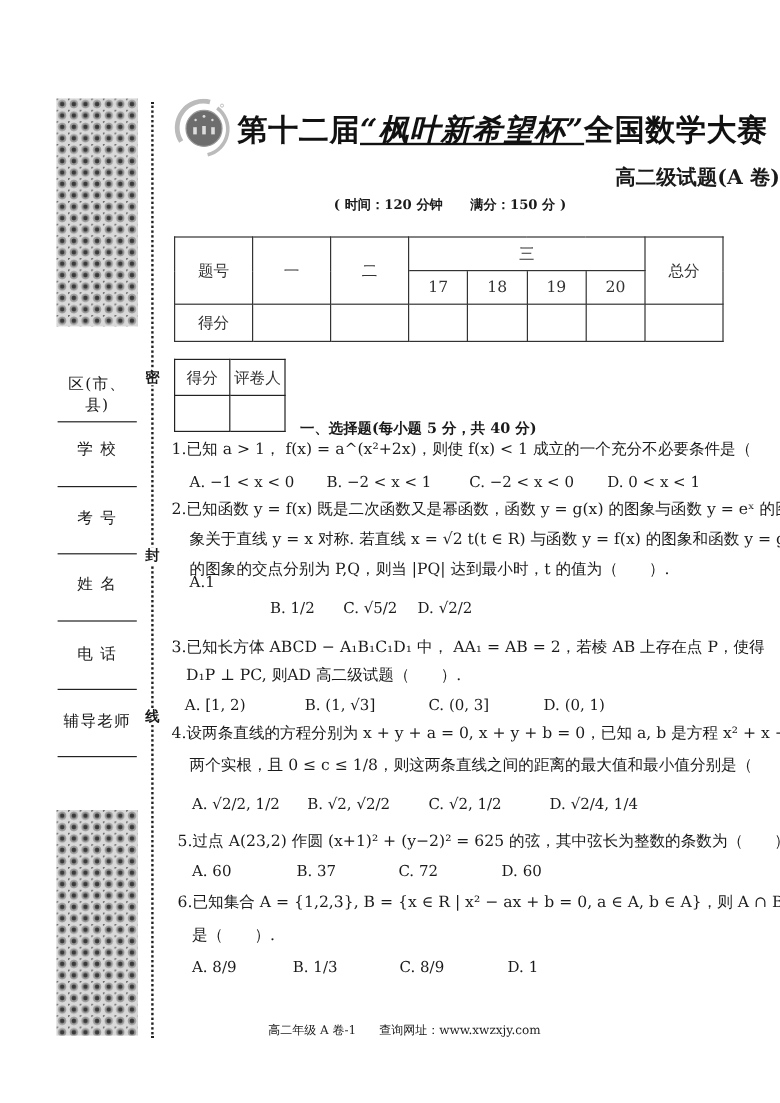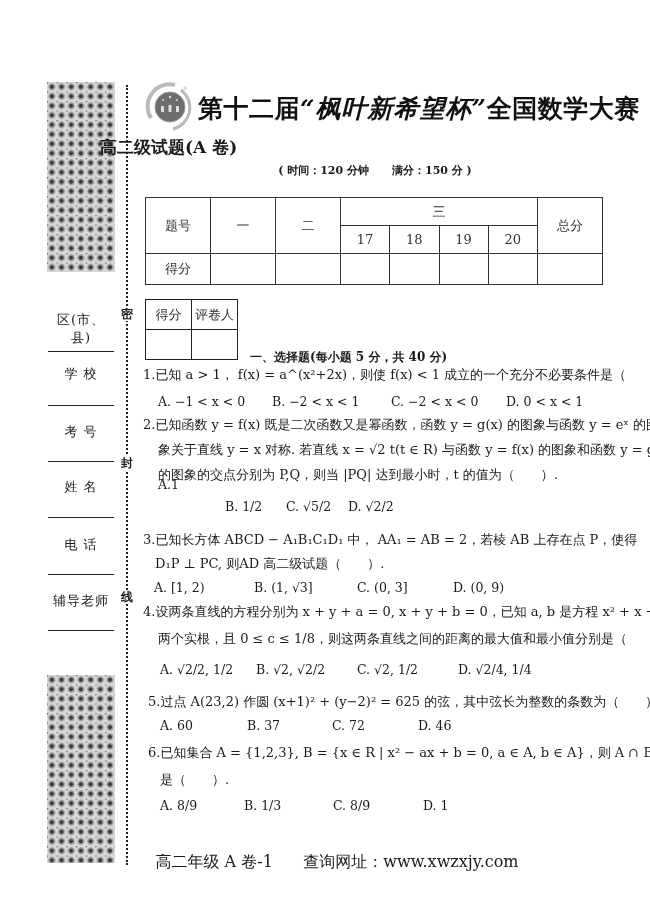--- a/index.html
+++ b/index.html
@@ -35,40 +35,40 @@
   .field-line { position: absolute; left: 48px; width: 66px; height: 0; border-top: 1.2px solid #222; }
 
   
   .logo {
     position: absolute; left: 145px; top: 82px; width: 50px; height: 50px;
   }
   .title {
     position: absolute; left: 198px; top: 92px; font-family: "DejaVu Sans", "Liberation Sans", sans-serif;
     font-size: 25px; font-weight: bold; letter-spacing: 0.5px; color: #111; white-space: nowrap;
   }
-  .title .brand { font-family: "DejaVu Serif", serif; font-style: italic; font-weight: bold; letter-spacing: 1px; }
-  .subtitle { position: absolute; left: 0; width: 650px; top: 136px; padding-left: 100px; box-sizing: border-box; text-align: left; font-size: 17px; font-weight: bold; }
+  .title .brand { font-family: "DejaVu Serif", serif; font-style: italic; font-weight: bold; letter-spacing: 1px; text-decoration: underline; }
+  .subtitle { position: absolute; left: 0; width: 650px; top: 136px; padding-left: 100px; box-sizing: border-box; text-align: right; font-size: 17px; font-weight: bold; }
   .timeinfo { position: absolute; left: 0; width: 650px; top: 163px; padding-left: 100px; box-sizing: border-box; text-align: center; font-size: 11px; font-weight: bold; white-space: pre; }
 
   
   table.score { position: absolute; left: 145px; top: 197px; width: 458px; border-collapse: collapse; font-size: 13px; }
   table.score td { border: 1px solid #333; text-align: center; padding: 0; color: #333; }
   table.score tr.r1 td { height: 27px; }
   table.score tr.r2 td { height: 27px; }
   table.score tr.r3 td { height: 30px; }
 
   
   table.grader { position: absolute; left: 145px; top: 299px; border-collapse: collapse; font-size: 13px; }
   table.grader td { border: 1.5px solid #222; width: 45px; height: 29px; text-align: center; padding: 0; color: #333; }
   .section-title { position: absolute; left: 250px; top: 317px; font-size: 12px; font-weight: bold; margin-top: 32px; }
 
   
   .q { position: absolute; left: 143px; font-size: 13px; white-space: nowrap; line-height: 18px; }
   .opt { position: absolute; font-size: 12.5px; white-space: nowrap; line-height: 18px; }
-  .footer { position: absolute; left: 0; width: 650px; top: 852px; padding-left: 24px; box-sizing: border-box; text-align: center; font-size: 16px; white-space: pre; }
+  .footer { position: absolute; left: 0; width: 650px; top: 852px; padding-left: 24px; box-sizing: border-box; text-align: center; font-size: 10px; white-space: pre; }
 </style>
 </head>
 <body>
 
 <div class="pattern pattern-top"></div>
 <div class="pattern pattern-bottom"></div>
 <div class="dotline"></div>
 <div class="seal-char" style="top:307px">密</div>
 <div class="seal-char" style="top:456px">封</div>
 <div class="seal-char" style="top:590px">线</div>
@@ -163,38 +163,38 @@
 <div class="opt" style="left:286px;top:498px">C. √5/2</div>
 <div class="opt" style="left:348px;top:498px">D. √2/2</div>
 
 <div class="q" style="top:531px">
   <span>3.</span><span>已知长方体 ABCD − A₁B₁C₁D₁ 中， AA₁ = AB = 2，若棱 AB 上存在点 P，使得</span>
 </div>
 <div class="q" style="left:155px;top:555px">D₁P ⊥ PC, 则AD 高二级试题（　　）.</div>
 <div class="opt" style="left:154px;top:579px">A. [1, 2)</div>
 <div class="opt" style="left:254px;top:579px">B. (1, √3]</div>
 <div class="opt" style="left:357px;top:579px">C. (0, 3]</div>
-<div class="opt" style="left:453px;top:579px">D. (0, 9)</div>
+<div class="opt" style="left:453px;top:579px">D. (0, 1)</div>
 
 <div class="q" style="top:603px">
   <span>4.</span><span>设两条直线的方程分别为 x + y + a = 0, x + y + b = 0，已知 a, b 是方程 x² + x + c = 0 的</span>
 </div>
 <div class="q" style="left:158px;top:630px">两个实根，且 0 ≤ c ≤ 1/8，则这两条直线之间的距离的最大值和最小值分别是（　　）.</div>
 <div class="opt" style="left:160px;top:661px">A. √2/2, 1/2</div>
 <div class="opt" style="left:256px;top:661px">B. √2, √2/2</div>
 <div class="opt" style="left:357px;top:661px">C. √2, 1/2</div>
 <div class="opt" style="left:458px;top:661px">D. √2/4, 1/4</div>
 
 <div class="q" style="left:148px;top:693px">
   <span>5.</span><span>过点 A(23,2) 作圆 (x+1)² + (y−2)² = 625 的弦，其中弦长为整数的条数为（　　）.</span>
 </div>
 <div class="opt" style="left:160px;top:717px">A. 60</div>
 <div class="opt" style="left:247px;top:717px">B. 37</div>
 <div class="opt" style="left:332px;top:717px">C. 72</div>
-<div class="opt" style="left:418px;top:717px">D. 46</div>
+<div class="opt" style="left:418px;top:717px">D. 60</div>
 
 <div class="q" style="left:148px;top:744px">
   <span>6.</span><span>已知集合 A = {1,2,3}, B = {x ∈ R | x² − ax + b = 0, a ∈ A, b ∈ A}，则 A ∩ B = B 的概率</span>
 </div>
 <div class="q" style="left:160px;top:771px">是（　　）.</div>
 <div class="opt" style="left:160px;top:797px">A. 8/9</div>
 <div class="opt" style="left:244px;top:797px">B. 1/3</div>
 <div class="opt" style="left:333px;top:797px">C. 8/9</div>
 <div class="opt" style="left:423px;top:797px">D. 1</div>
 

